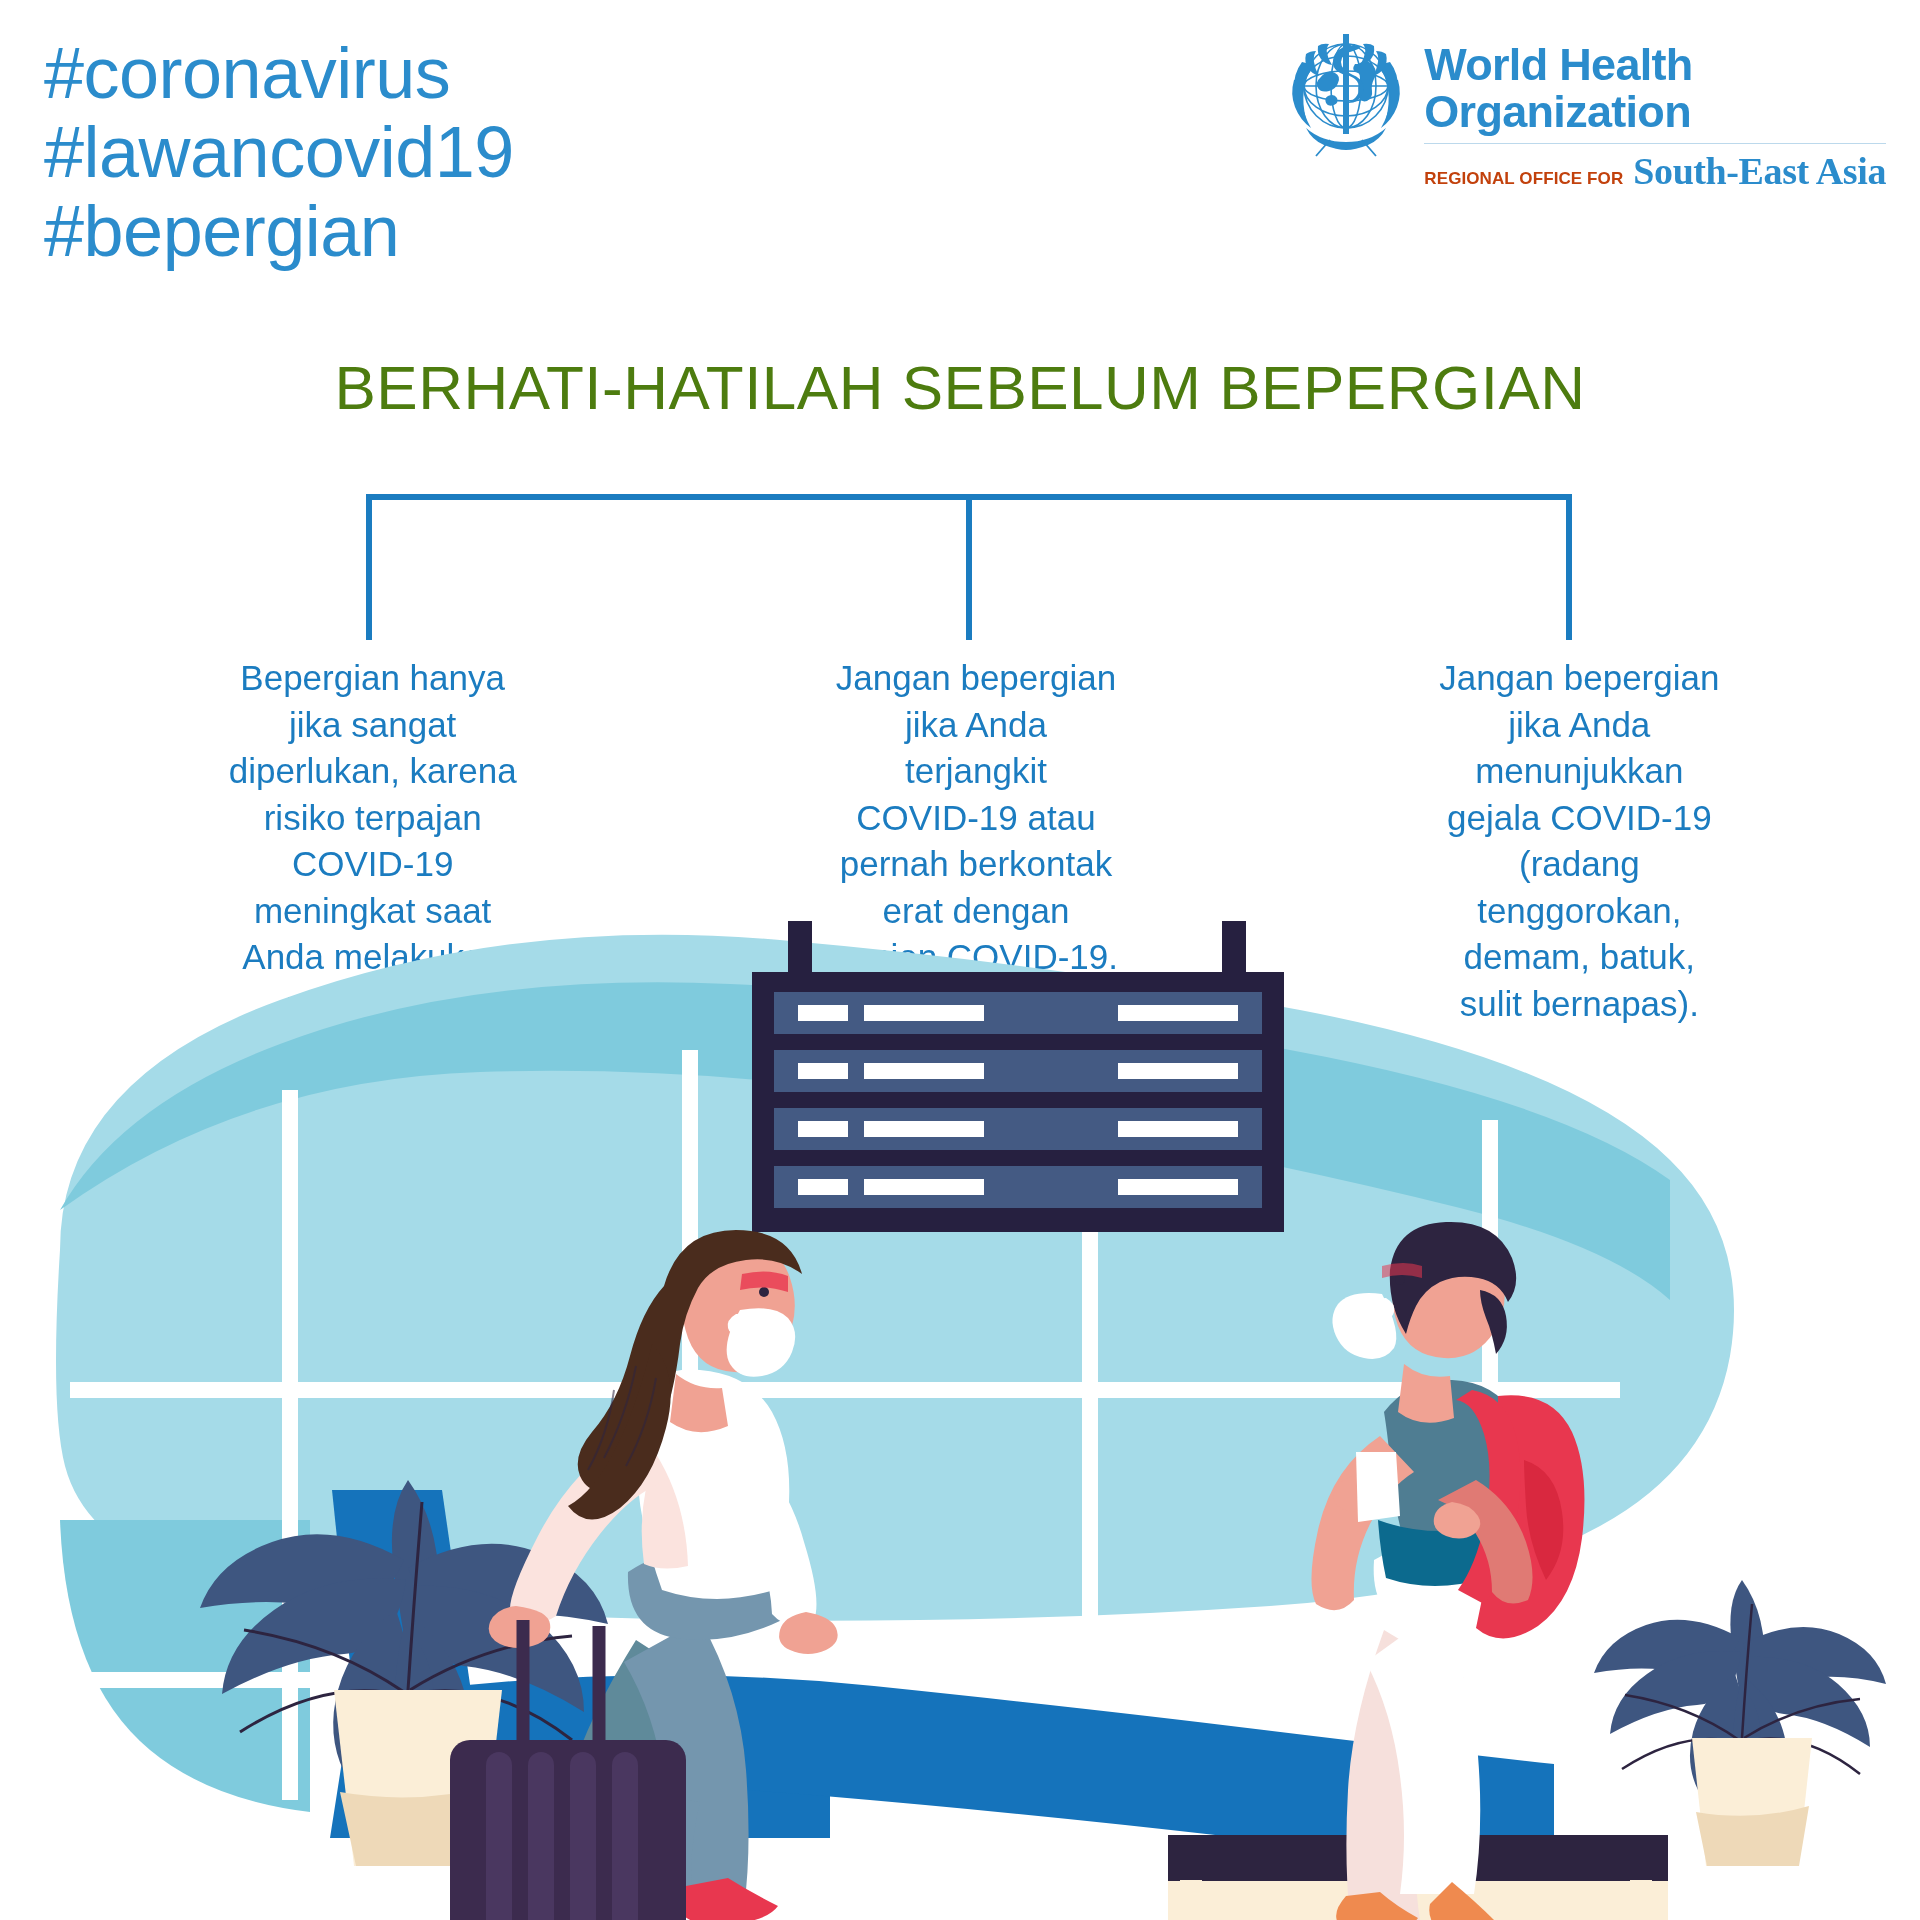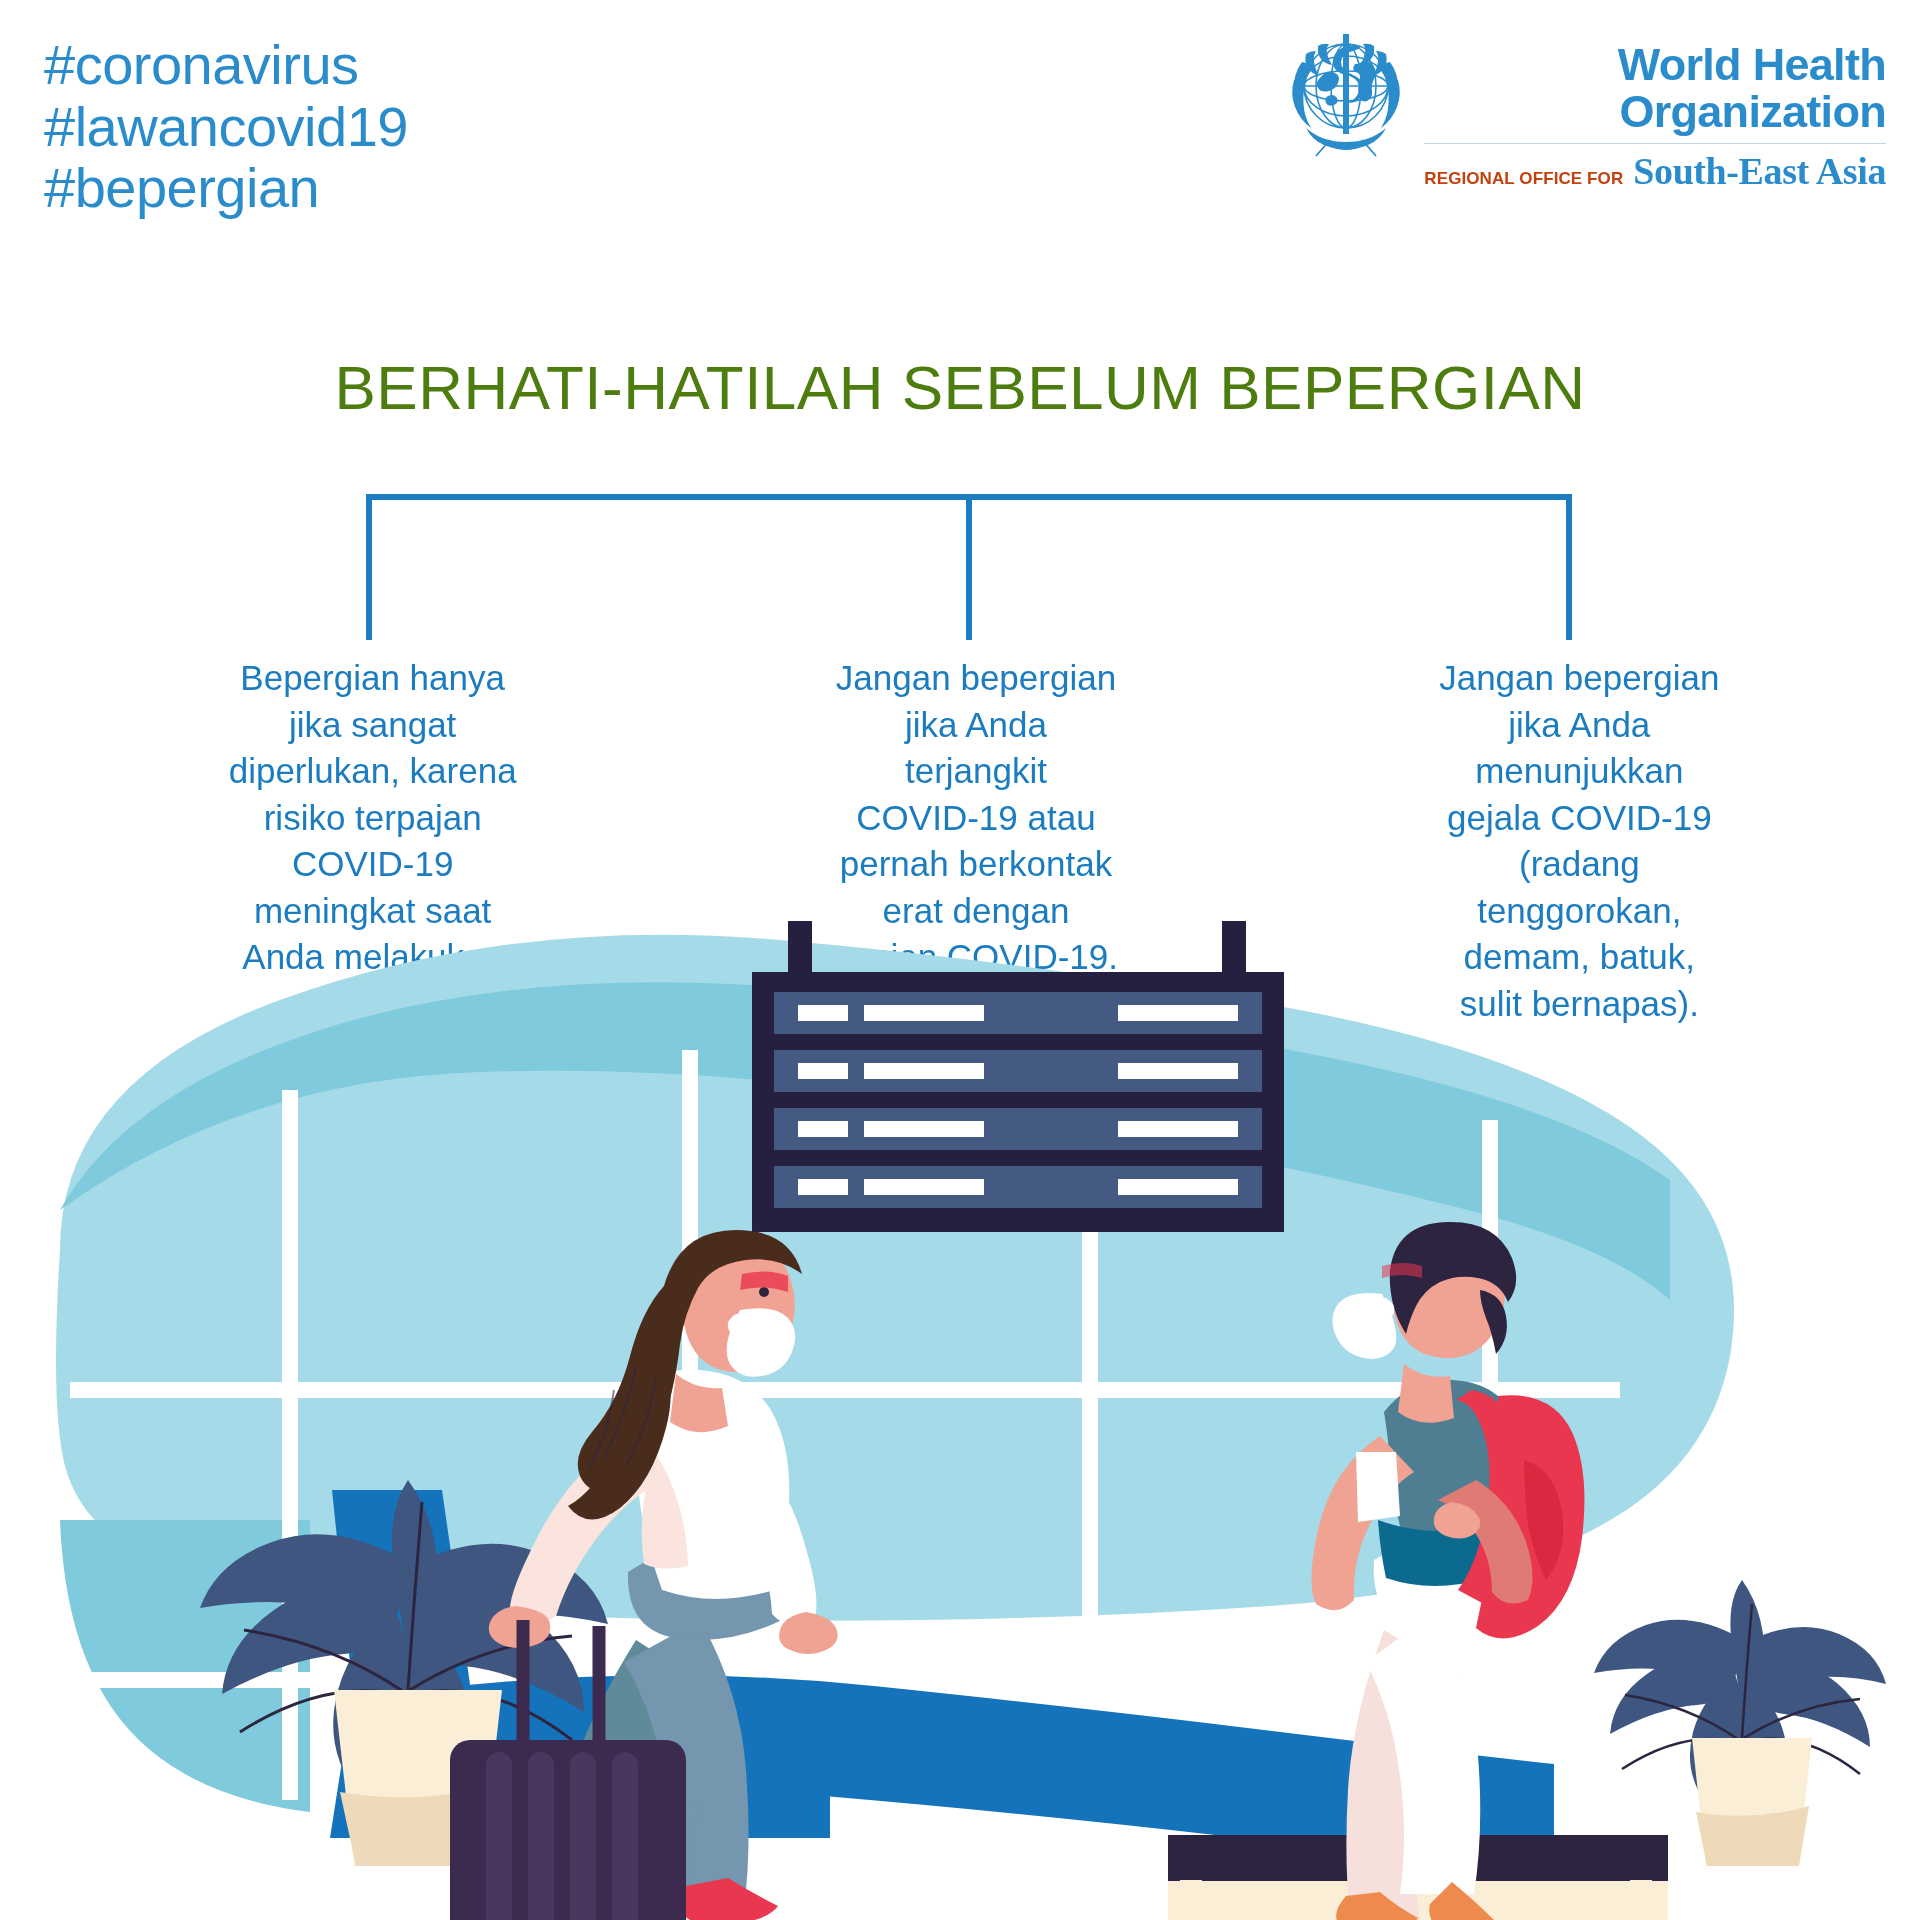--- a/index.html
+++ b/index.html
@@ -16,37 +16,37 @@
     background:#ffffff;
   }
 
   
   .hashtags {
     position:absolute;
     left:44px; top:34px;
     line-height:1.10;
   }
   .hashtags div {
-    font-size:56px;
+    font-size:72px;
     font-weight:400;
     color:#2b8ccc;
     letter-spacing:-0.5px;
     white-space:nowrap;
   }
 
   
   .who-logo {
     position:absolute;
     right:34px; top:20px;
     display:flex;
     align-items:flex-start;
     gap:16px;
   }
   .who-emblem { width:124px; height:160px; flex:0 0 auto; }
-  .who-text { padding-top:22px;text-align:right; }
+  .who-text { padding-top:22px; }
   .who-title {
     font-size:45px;
     font-weight:bold;
     color:#2b8ccc;
     line-height:1.04;
     letter-spacing:-0.7px;
     white-space:nowrap;
   }
   .who-rule {
     height:1px; background:#bcd9ec;

